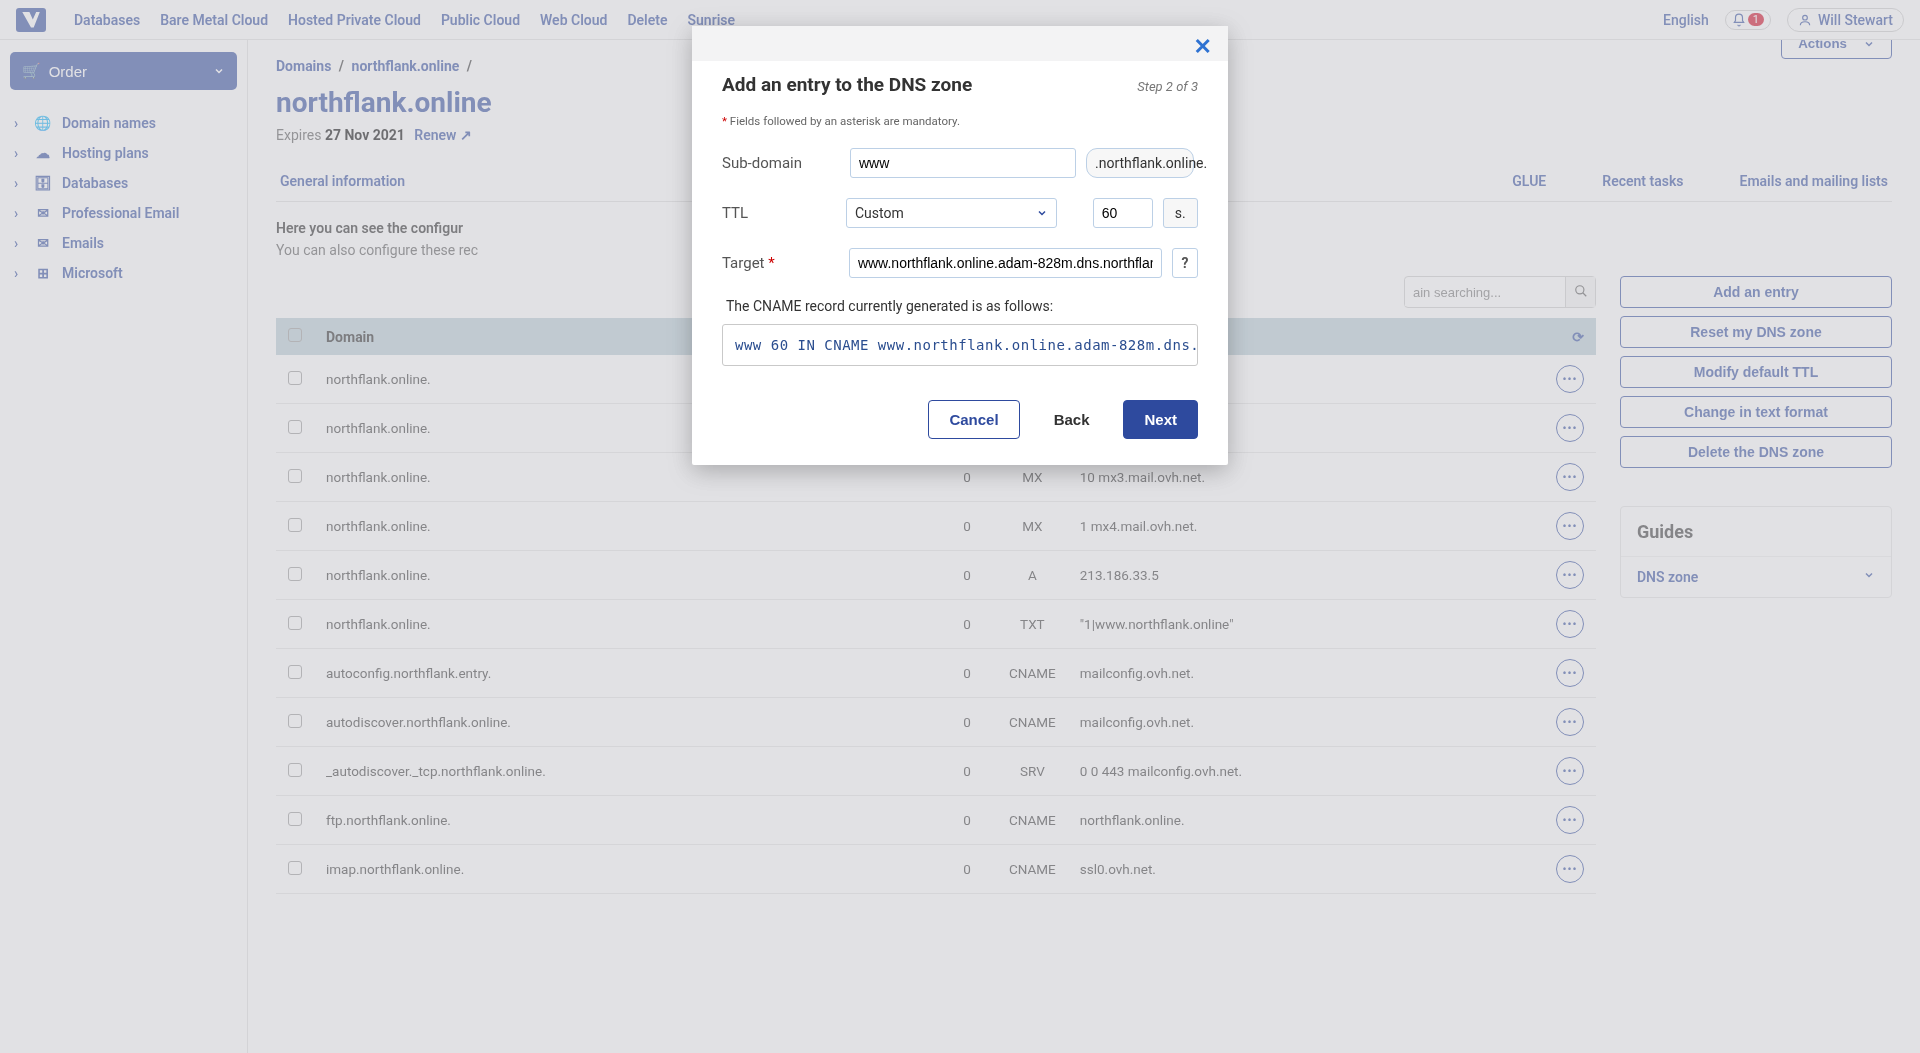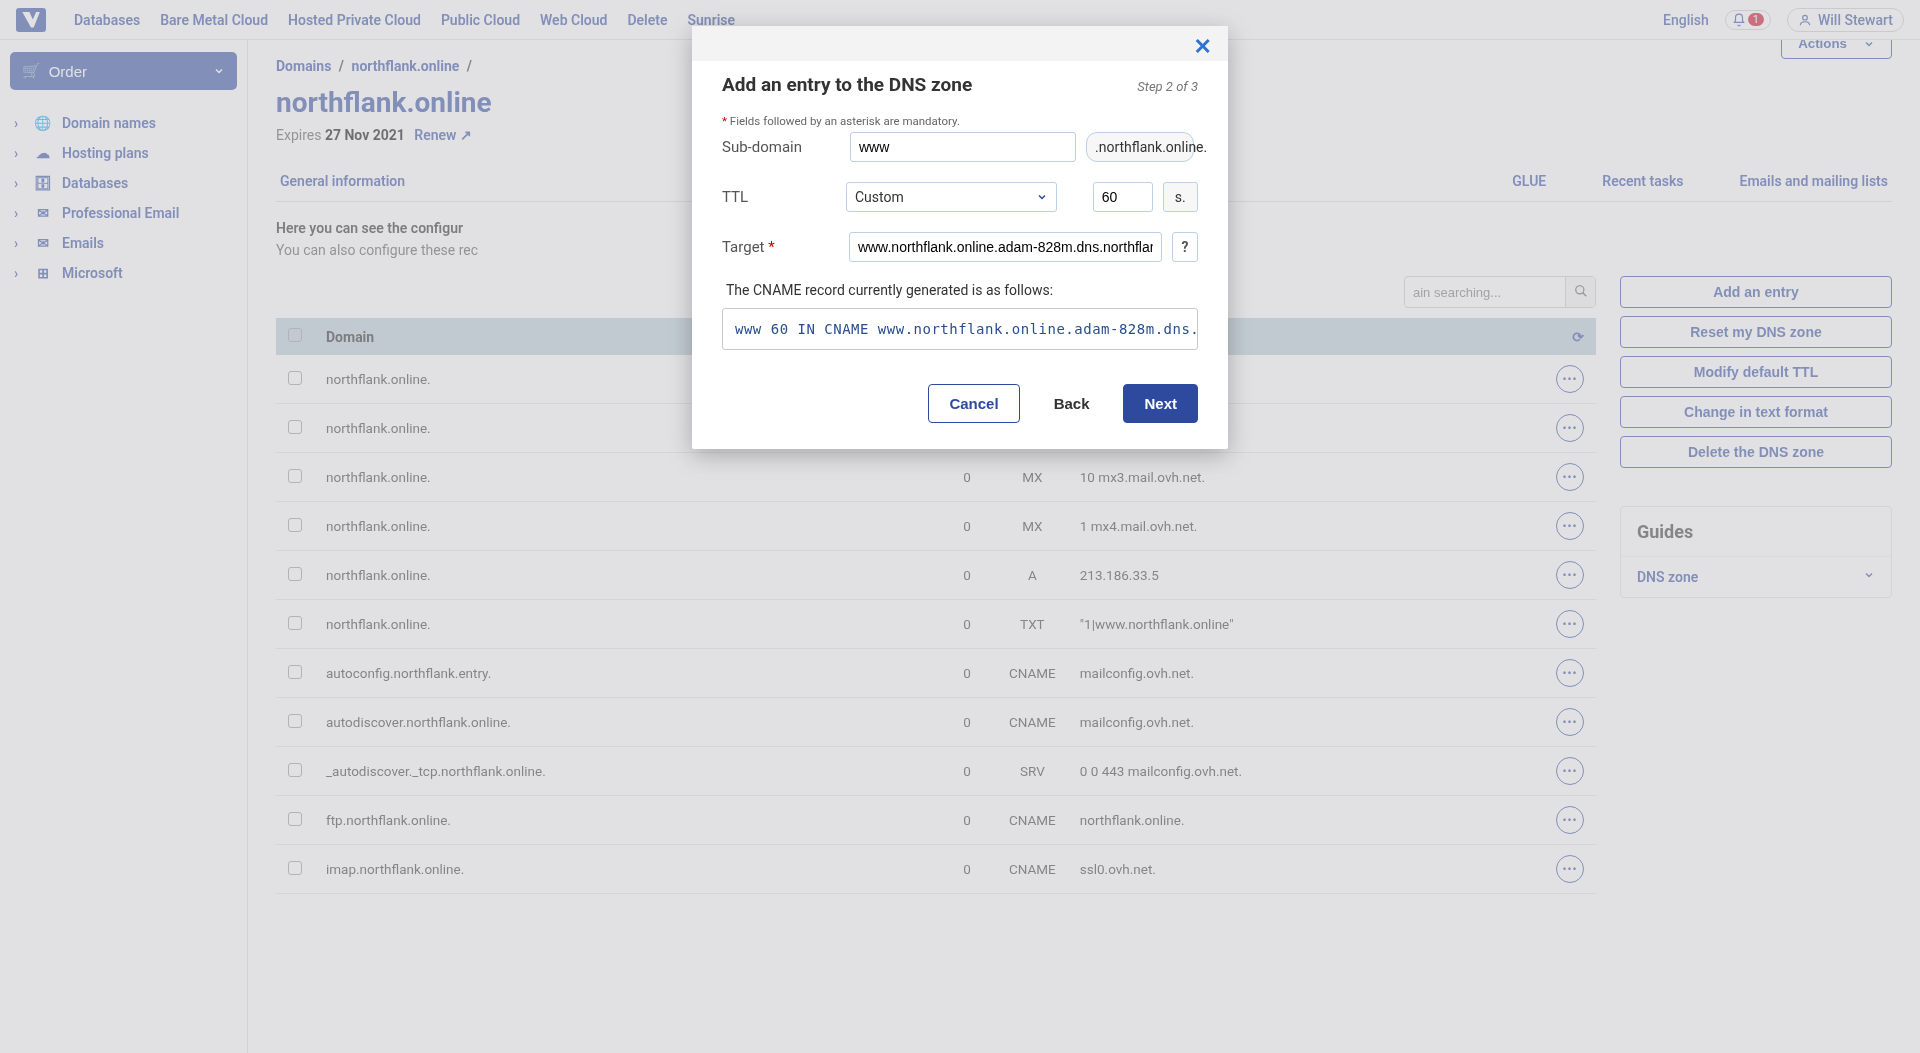--- a/index.html
+++ b/index.html
@@ -72,21 +72,21 @@
 .refresh-icon { cursor:pointer; }
 
 
 .modal { position:fixed; left:50%; top:26px; transform:translateX(-50%); width:536px; background:#fff; border-radius:2px; box-shadow:0 6px 24px rgba(0,0,0,0.25); z-index:10; }
 .modal-head { display:flex; justify-content:flex-end; padding:6px 10px 0; background:#f3f3f4; }
 .close-x { color:#2e72d2; font-size:22px; font-weight:700; cursor:pointer; padding:2px 6px; }
 .modal-inner { padding:0 30px 26px; }
 .modal-title-row { display:flex; justify-content:space-between; align-items:baseline; padding:12px 0 18px; }
 .modal-title { font-size:19px; font-weight:700; color:#333; }
 .step { color:#777; font-style:italic; font-size:13px; }
-.mandatory { font-size:11.5px; color:#666; margin-bottom:4px; }
+.mandatory { font-size:11.5px; color:#666; margin-bottom:20px; }
 .mandatory .ast { color:#c00; }
 .form-row { display:flex; align-items:center; margin-bottom:20px; gap:10px; }
 .form-lbl { width:118px; text-align:left; font-size:15px; color:#555; }
 .form-lbl .ast { color:#c00; }
 .field { border:1px solid #bcd0e6; border-radius:3px; padding:6px 8px; font-size:14px; background:#fff; }
 .sub-domain-input { width: 226px; }
 .suffix-field { width: 108px; color:#333; background:#f7f7f7;border-radius:11px; }
 .ttl-sel { width:218px; display:flex; justify-content:space-between; align-items:center; cursor:pointer; }
 .ttl-val { width:60px; text-align:left; }
 .ttl-unit { width:36px; background:#f7f7f7; text-align:center; }

